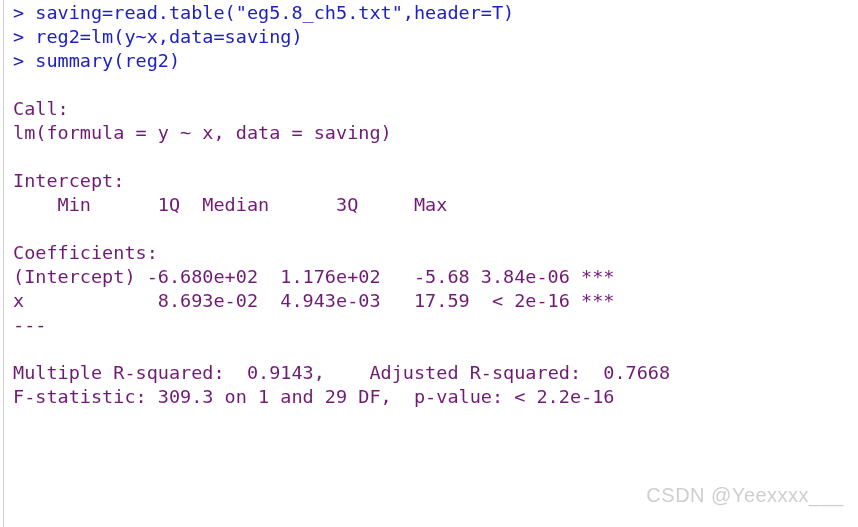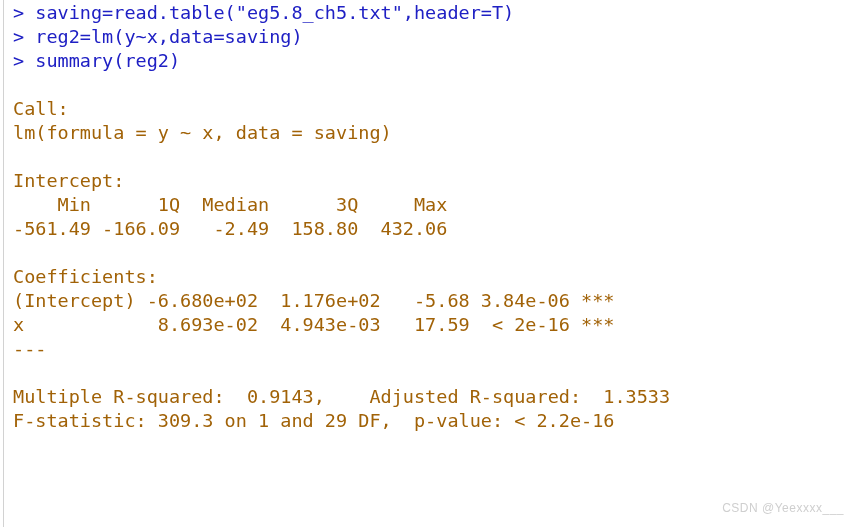--- a/index.html
+++ b/index.html
@@ -38,35 +38,35 @@
     top: 1px;
     width: 840px;
   }
 
   .line {
     height: 24px;
     line-height: 24px;
     font-size: 18.5px;
     letter-spacing: 0px;
     white-space: pre;
-    color: #a16207;
+    color: #701a75;
   }
   .line.cmd {
     color: #1f20c4;
   }
   .line.blank {
     color: transparent;
   }
 
   #watermark {
     position: absolute;
     right: 14px;
-    bottom: 12px;
+    bottom: 20px;
     font-family: "Liberation Sans", sans-serif;
-    font-size: 12px;
+    font-size: 20px;
     color: #cfcfcf;
     letter-spacing: 0.5px;
     white-space: pre;
   }
 </style>
 </head>
 <body>
 
 <div id="console">
 
@@ -80,32 +80,31 @@
 
     <div class="line blank">&nbsp;</div>
 
     <div class="line">Call:</div>
     <div class="line">lm(formula = y ~ x, data = saving)</div>
 
     <div class="line blank">&nbsp;</div>
 
     <div class="line">Intercept:</div>
     <div class="line">    Min      1Q  Median      3Q     Max </div>
-    <div class="line">-561.49 -166.09   -2.49  158.80  432.06 </div>
 
     <div class="line blank">&nbsp;</div>
 
     <div class="line">Coefficients:</div>
     <div class="line">(Intercept) -6.680e+02  1.176e+02   -5.68 3.84e-06 ***</div>
     <div class="line">x            8.693e-02  4.943e-03   17.59  &lt; 2e-16 ***</div>
 
     <div class="line">---</div>
 
     <div class="line blank">&nbsp;</div>
 
-    <div class="line">Multiple R-squared:  0.9143,	Adjusted R-squared:  1.3533 </div>
+    <div class="line">Multiple R-squared:  0.9143,	Adjusted R-squared:  0.7668 </div>
     <div class="line">F-statistic: 309.3 on 1 and 29 DF,  p-value: &lt; 2.2e-16</div>
 
   </div>
 
   <div id="watermark">CSDN @Yeexxxx___</div>
 
 </div>
 
 </body></html>

